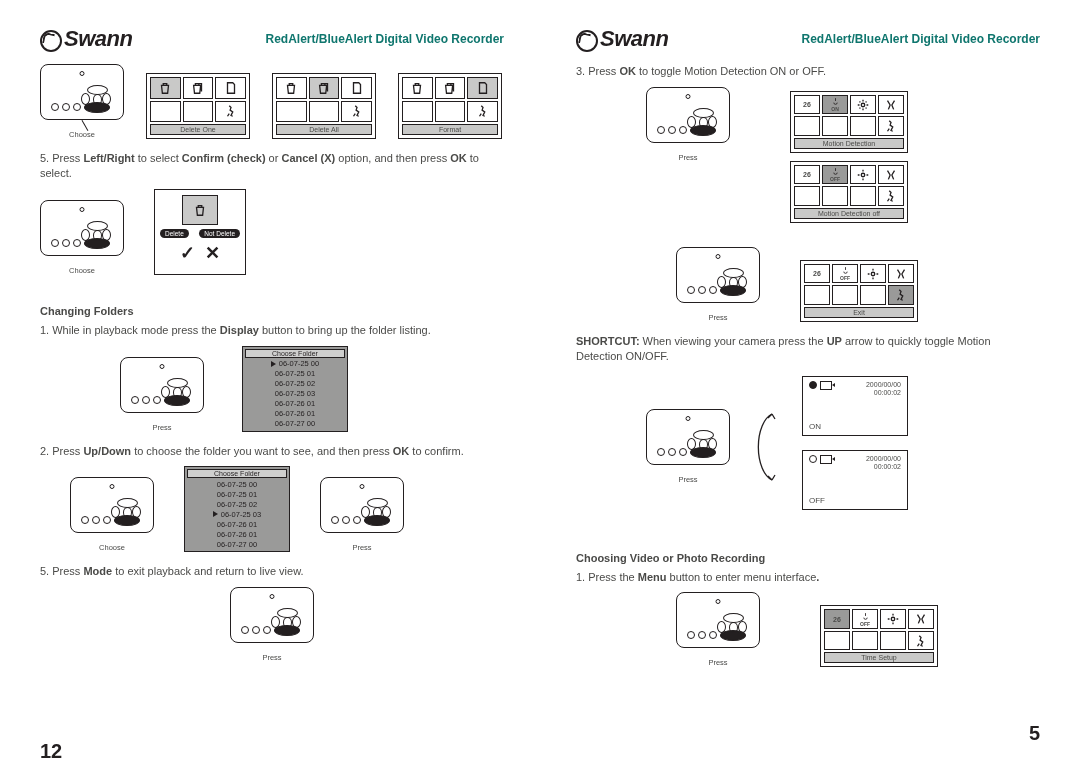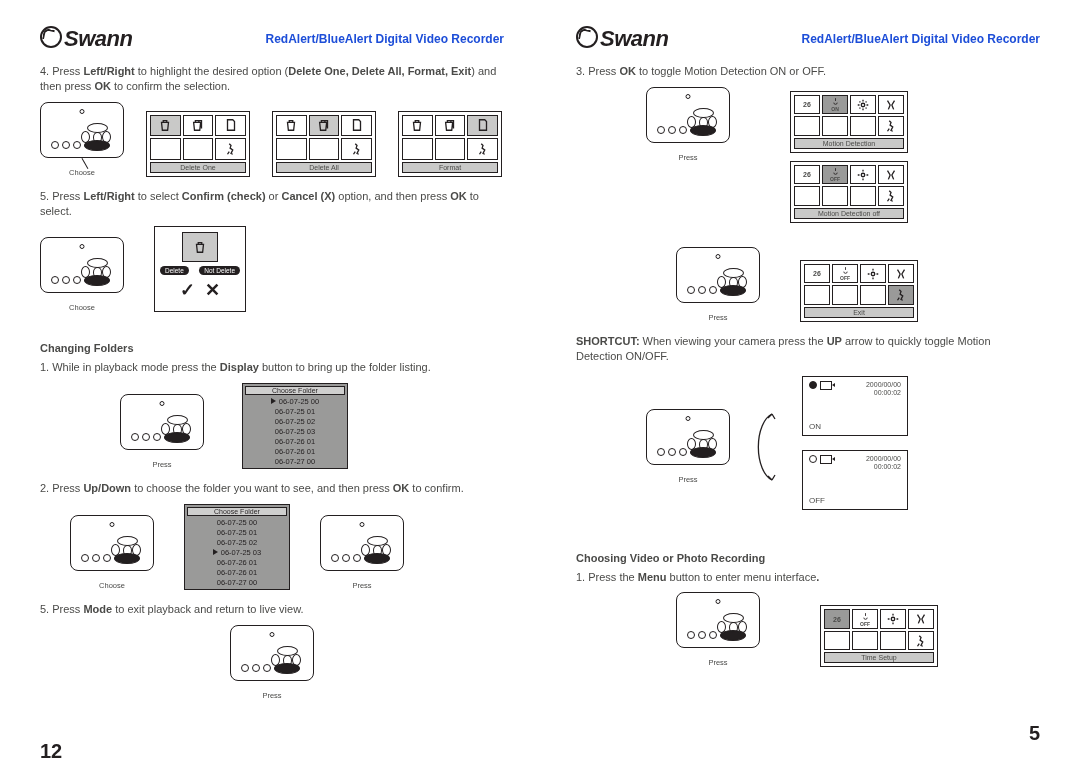--- a/index.html
+++ b/index.html
@@ -1,24 +1,24 @@
 <!DOCTYPE html>
 <html><head>
 <meta charset="utf-8">
 <style>
 html,body{margin:0;padding:0;font-family:Arial,Helvetica,sans-serif;font-size:11px;color:#4a4a48;background:#fff}
 .spread{display:flex;width:1080px;height:763px}
 .page{width:540px;height:763px;box-sizing:border-box;padding:26px 36px 20px 40px;position:relative}
 .page.right{padding:26px 40px 20px 36px}
 .page-header{display:flex;justify-content:space-between;align-items:center;margin-bottom:12px}
-.logo{display:flex;align-items:flex-start;gap:2px}
+.logo{display:flex;align-items:flex-end;gap:2px}
 .logo-mark{width:18px;height:18px;border-radius:50%;border:2px solid #231f20;display:inline-flex;align-items:center;justify-content:center;position:relative}
 .logo-mark::before{content:"";position:absolute;width:9px;height:9px;border-top:2px solid #231f20;border-left:2px solid #231f20;border-radius:50% 0 0 0;top:1px;left:1px;transform:rotate(12deg)}
 .logo-text{font-weight:bold;font-style:italic;font-size:22px;letter-spacing:-.5px;color:#231f20}
-.doc-title{font-weight:bold;font-size:12px;color:#1d4ed8}
+.doc-title{font-weight:bold;font-size:12px;color:#0f766e}
 .para{margin:6px 0 8px;line-height:1.35;font-size:11px}
 .para b{font-weight:bold}
 .heading{font-weight:bold;font-size:11px;margin:30px 0 4px}
 .figs{display:flex;align-items:flex-end;gap:22px;margin:4px 0 12px}
 .figs.col{flex-direction:column;align-items:flex-start;gap:6px}
 .figcap{font-size:7.5px;text-align:center;margin-top:10px}
 
 .remote{width:96px;height:62px;border:1.4px solid #231f20;border-radius:8px;position:relative;background:#fff}
 .remote.sm{width:82px;height:54px}
 .rem-dot{position:absolute;top:6px;left:50%;width:3px;height:3px;border:1px solid #231f20;border-radius:50%;transform:translateX(-50%)}
@@ -74,21 +74,20 @@
 
 <div class="page">
   <div class="page-header">
     <div class="logo">
       <span class="logo-mark"></span>
       <span class="logo-text">Swann</span>
     </div>
     <div class="doc-title">RedAlert/BlueAlert Digital Video Recorder</div>
   </div>
 
-  <p class="para">4. Press <b>Left/Right</b> to highlight the desired option (<b>Delete One, Delete All, Format, Exit</b>) and then press <b>OK</b> to confirm the selection.</p>
   <div class="figs">
     <div style="text-align:center">
       <div class="remote sm">
         <span class="rem-dot"></span>
         <div class="rem-btns">
               <span class="rem-btn"></span>
               <span class="rem-btn"></span>
               <span class="rem-btn"></span>
             </div>
         <div class="rem-dpad">

